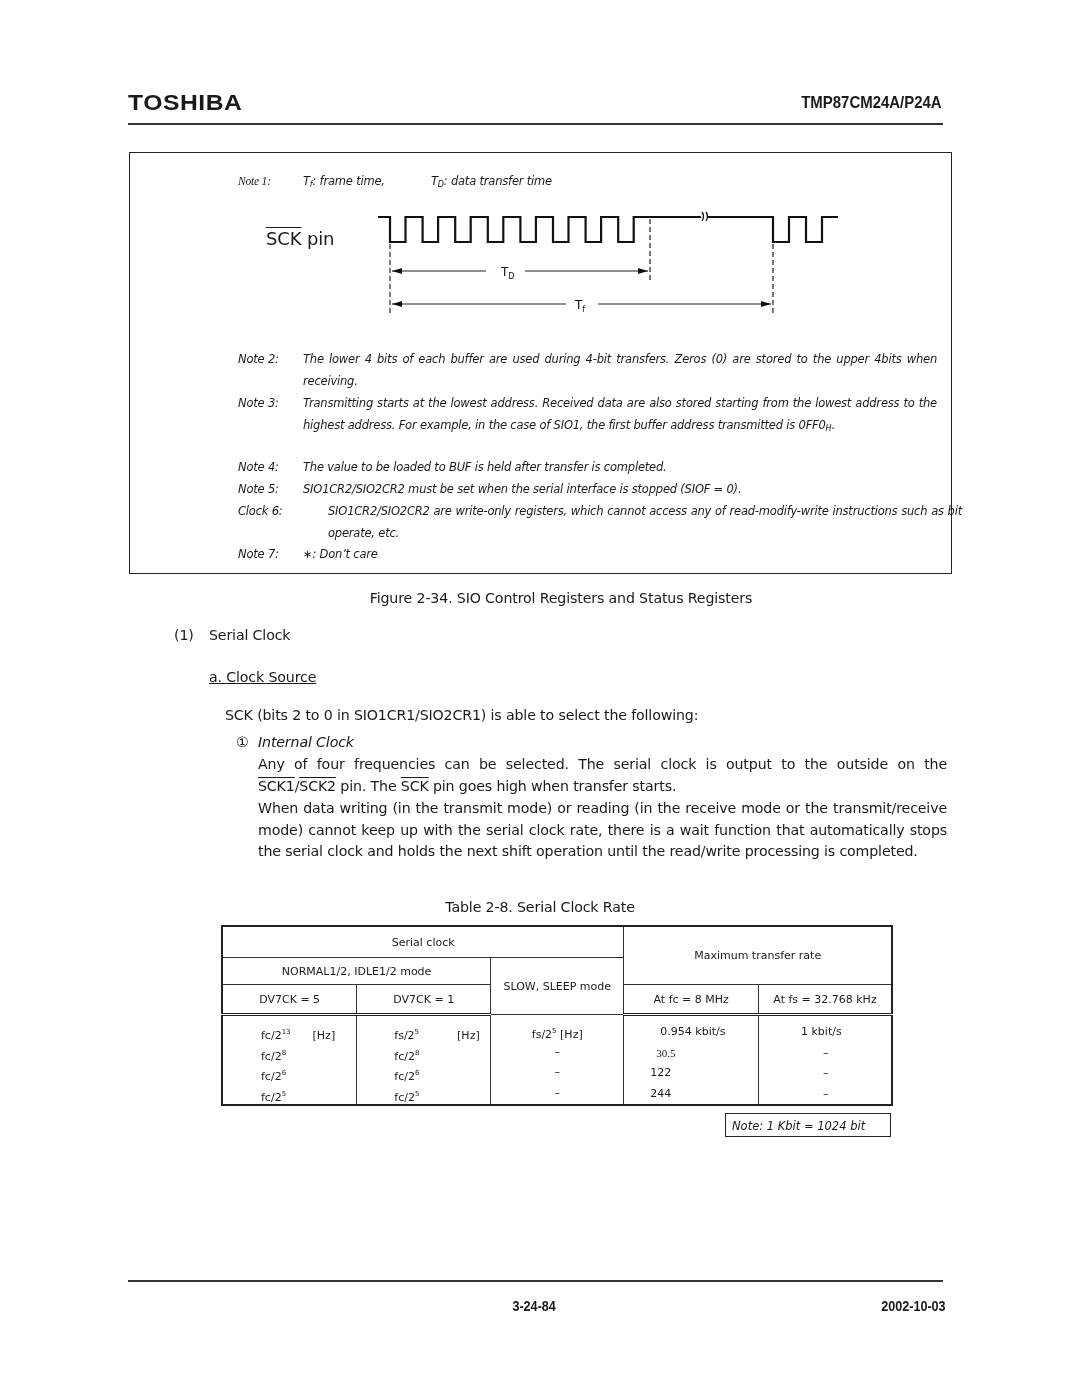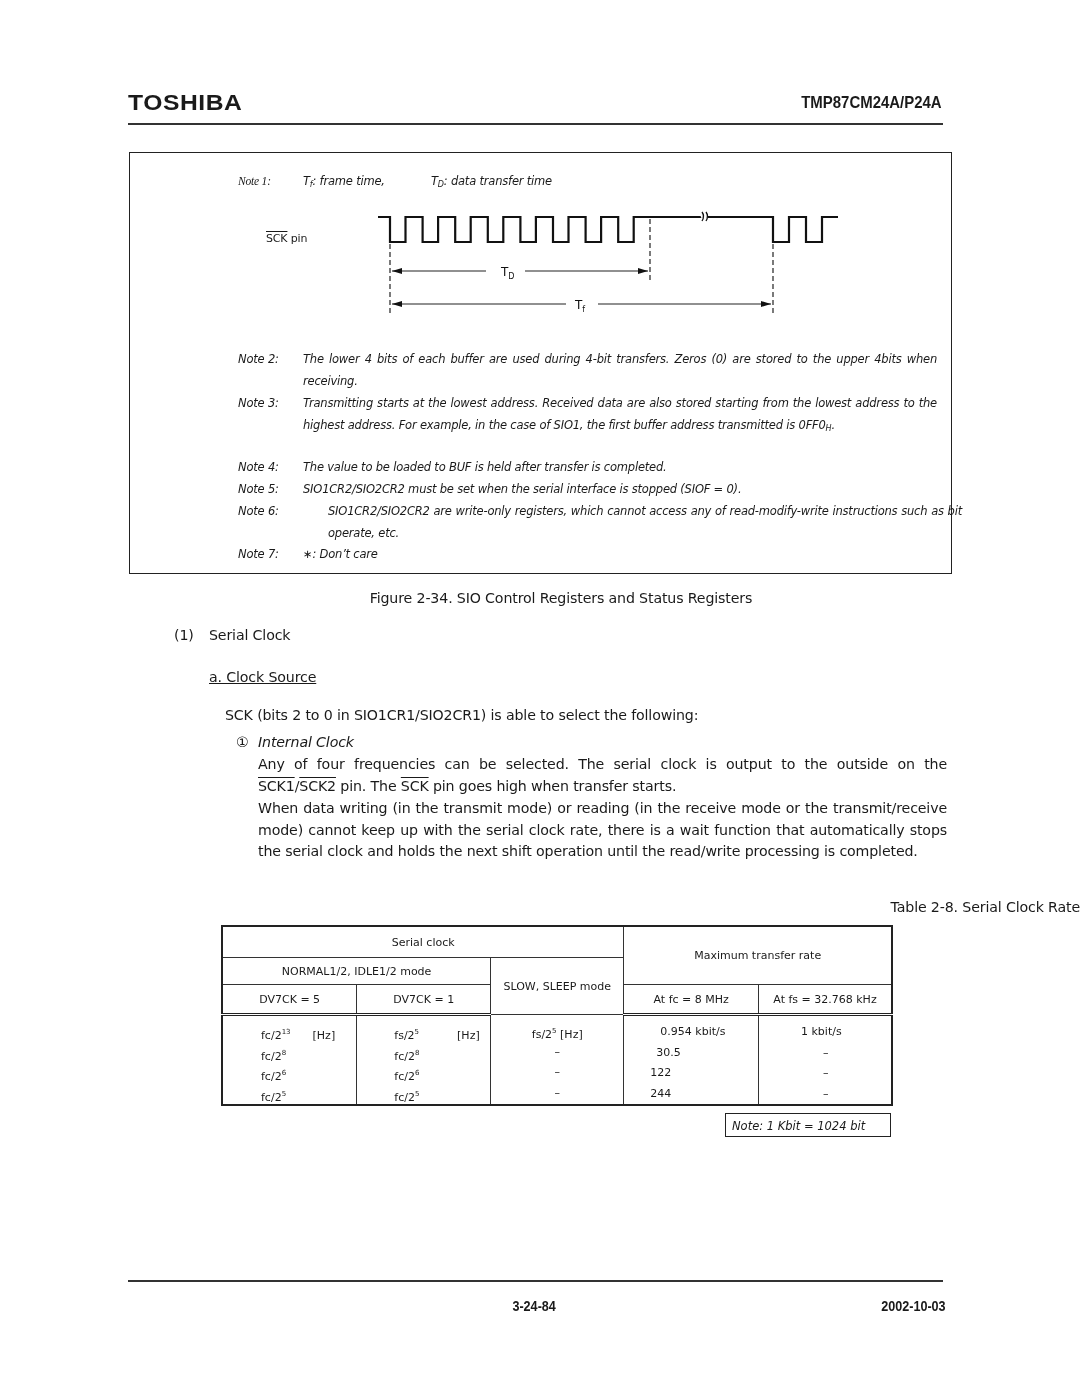--- a/index.html
+++ b/index.html
@@ -58,21 +58,21 @@
 <div class="abs figbox"></div>
 
 <div class="abs note-line" style="top:171px; left:238px;font-family:Liberation Serif, serif;">Note 1:</div>
 <div class="abs note-line" style="top:171px; left:303px;">
   <span>T</span><span class="sub">f</span><span>: frame time,</span>
 </div>
 <div class="abs note-line" style="top:171px; left:431px;">
   <span>T</span><span class="sub">D</span><span>:  data transfer time</span>
 </div>
 
-<div class="abs body-text" style="left:266px; top:228px; font-size:11px;">
+<div class="abs body-text" style="left:266px; top:228px; font-size:18px;">
   <span class="ol">SCK</span><span> pin</span>
 </div>
 <svg class="abs" style="left:0; top:0;" width="1080" height="330">
   <g id="wave">
       <path d="M378 217 L390 217 L390 242 L405.5 242 L405.5 217 L422.6 217 L422.6 242 L438.1 242 L438.1 217 L455.20000000000005 217 L455.20000000000005 242 L470.70000000000005 242 L470.70000000000005 217 L487.80000000000007 217 L487.80000000000007 242 L503.30000000000007 242 L503.30000000000007 217 L520.4000000000001 217 L520.4000000000001 242 L535.9000000000001 242 L535.9000000000001 217 L553.0000000000001 217 L553.0000000000001 242 L568.5000000000001 242 L568.5000000000001 217 L585.6000000000001 217 L585.6000000000001 242 L601.1000000000001 242 L601.1000000000001 217 L618.2000000000002 217 L618.2000000000002 242 L633.7000000000002 242 L633.7000000000002 217 L773 217 L773 217 L773 242 L789 242 L789 217 L806 217 L806 242 L822 242 L822 217 L838 217" fill="none" stroke="#111" stroke-width="2.2"></path>
     </g>
 
   <g>
     <line x1="703" y1="214" x2="706" y2="221" stroke="#fff" stroke-width="6"></line>
     <path d="M702 212 q3 4 0 9" fill="none" stroke="#111" stroke-width="1.3"></path>
@@ -101,21 +101,21 @@
 
 <div id="notes">
     <div class="abs note-line" style="left: 238px; top: 349px;">Note 2:</div>
     <div class="abs note-line" style="left: 303px; top: 349px; width: 634px; text-align: justify;"><span>The lower 4 bits of each buffer are used during 4-bit transfers.  Zeros (0) are stored to the upper 4bits when receiving.</span></div>
     <div class="abs note-line" style="left: 238px; top: 393px;">Note 3:</div>
     <div class="abs note-line" style="left: 303px; top: 393px; width: 634px; text-align: justify;"><span>Transmitting starts at the lowest address.  Received data are also stored starting from the lowest address to the highest address.  For example, in the case of SIO1, the first buffer address transmitted is</span> <span>0FF0</span><span class="sub">H</span><span>.</span></div>
     <div class="abs note-line" style="left: 238px; top: 457px;">Note 4:</div>
     <div class="abs note-line" style="left: 303px; top: 457px; width: 634px; text-align: justify;"><span>The value to be loaded to BUF is held after transfer is completed.</span></div>
     <div class="abs note-line" style="left: 238px; top: 479px;">Note 5:</div>
     <div class="abs note-line" style="left: 303px; top: 479px; width: 634px; text-align: justify;"><span>SIO1CR2/SIO2CR2 must be set when the serial interface is stopped (SIOF = 0).</span></div>
-    <div class="abs note-line" style="left: 238px; top: 501px;">Note 6:</div>
+    <div class="abs note-line" style="left: 238px; top: 501px;">Clock 6:</div>
     <div class="abs note-line" style="left: 303px; top: 501px; width: 634px; text-align: justify; margin-left: 25px;"><span>SIO1CR2/SIO2CR2 are write-only registers, which cannot access any of read-modify-write instructions such as bit operate, etc.</span></div>
     <div class="abs note-line" style="left: 238px; top: 544px;">Note 7:</div>
     <div class="abs note-line" style="left: 303px; top: 544px; width: 634px; text-align: justify;"><span>∗: Don’t care</span></div>
   </div>
 
 <div class="abs body-text" style="left:0; width:1080px; text-align:center; top:588px;margin-left:21px;">Figure 2-34.   SIO Control Registers and Status Registers</div>
 
 <div class="abs body-text" style="left:174px; top:625px;">(1)</div>
 <div class="abs body-text" style="left:209px; top:625px;">Serial Clock</div>
 
@@ -124,21 +124,21 @@
 
 <div class="abs body-text" style="left:236px; top:732px;">①</div>
 <div class="abs body-text" style="left:258px; top:732px;font-style:italic;">Internal Clock</div>
 
 <div class="abs body-text" style="left:258px; top:754px; width:689px; text-align:justify; text-align-last:justify;">Any of four frequencies can be selected.  The serial clock is output to the outside on the</div>
 <div class="abs body-text" style="left:258px; top:776px; width:689px;">
   <span class="ol">SCK1</span><span>/</span><span class="ol">SCK2</span><span> pin.  The </span><span class="ol">SCK</span><span> pin goes  high when transfer starts.</span>
 </div>
 <div class="abs body-text" style="left:258px; top:798px; width:689px; text-align:justify;">When data writing (in the transmit mode) or reading (in the receive mode or the transmit/receive mode) cannot keep up with the serial clock rate, there is a wait function that automatically stops the serial clock and holds the next shift operation until the read/write processing is completed.</div>
 
-<div class="abs body-text" style="left:0; width:1080px; text-align:right; top:897px;">Table 2-8.   Serial Clock Rate</div>
+<div class="abs body-text" style="left:0; width:1080px; text-align:center; top:897px;">Table 2-8.   Serial Clock Rate</div>
 
 <table class="rate">
   <colgroup>
     <col style="width:135px">
       <col style="width:134px">
       <col style="width:134px">
       <col style="width:135px">
       <col style="width:134px">
   </colgroup>
   <tbody>
@@ -177,21 +177,21 @@
           <div class="cell-lines" id="c-slow" style="text-align:center;">
             <div><span>fs/2</span><sup>5</sup><span> [Hz]</span></div>
             <div><span>–</span></div>
             <div><span>–</span></div>
             <div><span>–</span></div>
           </div>
         </td>
     <td class="data">
           <div class="cell-lines" id="c-fc" style="padding-left:26px;">
             <div style="padding-left: 10px;"><span>0.954  kbit/s</span></div>
-            <div style="padding-left: 6px;"><span>30.5</span></div>
+            <div style="padding-left: 6px; font-family: Liberation Serif, serif;"><span>30.5</span></div>
             <div style="padding-left: 0px;"><span>122</span></div>
             <div style="padding-left: 0px;"><span>244</span></div>
           </div>
         </td>
     <td class="data">
           <div class="cell-lines" id="c-fs" style="padding-left:42px;">
             <div style="padding-left: 0px;"><span>1   kbit/s</span></div>
             <div style="padding-left: 22px;"><span>–</span></div>
             <div style="padding-left: 22px;"><span>–</span></div>
             <div style="padding-left: 22px;"><span>–</span></div>

